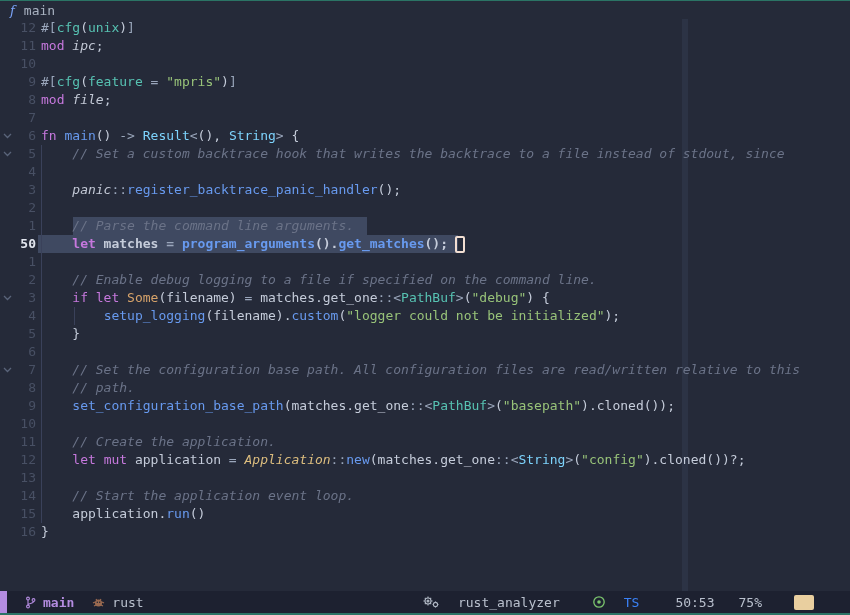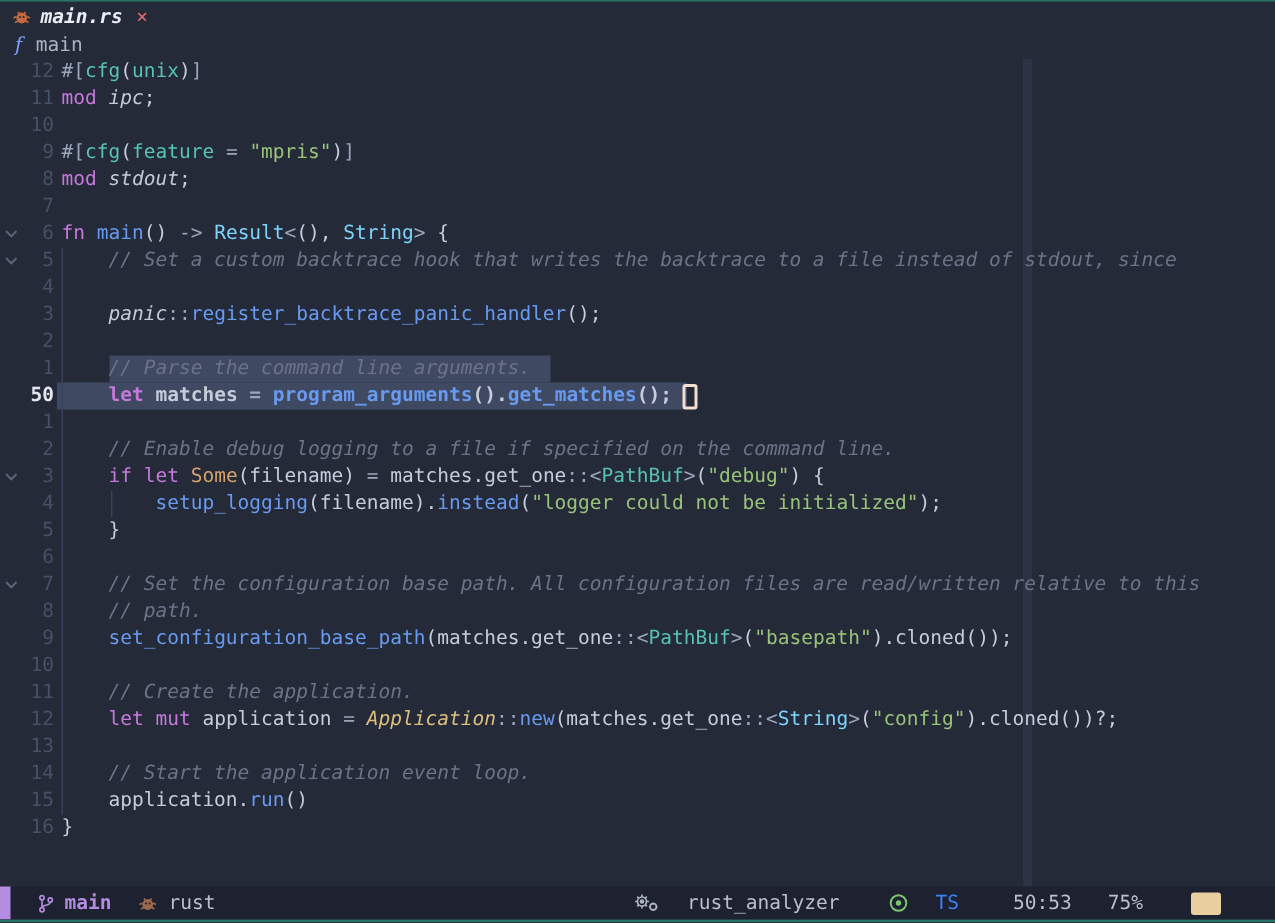--- a/index.html
+++ b/index.html
@@ -51,70 +51,56 @@
   .sb-pos{margin-left:18px;}
   .sb-pct{margin-left:6px;}
   .swatch{width:20px;height:15px;background:#e9cf9f;border-radius:2px;margin-left:14px;flex:none;}
   .icon{display:inline-flex;align-items:center;}
 </style>
 </head>
 <body>
 
 <div class="window">
 
-  <div class="tabbar">
-    <div class="tab">
-      <span class="icon">
-        <svg width="13" height="11" viewBox="0 0 13 11">
-          <circle cx="6.5" cy="6" r="3.6" fill="#c4693f"></circle>
-          <path d="M1 6 L3 5 M12 6 L10 5 M2 9 L4 8 M11 9 L9 8 M4 2 L5 3.5 M9 2 L8 3.5" stroke="#c4693f" stroke-width="1.2"></path>
-          <circle cx="5.3" cy="5.3" r="0.7" fill="#252a39"></circle>
-          <circle cx="7.7" cy="5.3" r="0.7" fill="#252a39"></circle>
-        </svg>
-      </span>
-      <span class="tab-title">main.rs</span>
-      <span class="tab-close">×</span>
-    </div>
-  </div>
 
   <div class="crumb">
     <span class="crumb-sym">f</span>
     <span class="crumb-name">main</span>
   </div>
 
   <div class="editor">
     <div class="ruler"></div>
     <div class="sel sel-1"></div>
     <div class="sel sel-2"></div>
     <div class="guide guide-0"></div>
     <div class="guide guide-4"></div>
     <div id="code-rows">
         <div class="row"><span class="fold"></span><span class="ln">12</span><span class="code"><span class="op">#[</span><span class="tl">cfg</span><span class="tx">(</span><span class="tl">unix</span><span class="tx">)</span><span class="op">]</span></span></div>
         <div class="row"><span class="fold"></span><span class="ln">11</span><span class="code"><span class="kw">mod</span><span class="tx"> </span><span class="md">ipc</span><span class="tx">;</span></span></div>
         <div class="row"><span class="fold"></span><span class="ln">10</span><span class="code"></span></div>
         <div class="row"><span class="fold"></span><span class="ln">9</span><span class="code"><span class="op">#[</span><span class="tl">cfg</span><span class="tx">(</span><span class="tl">feature</span><span class="op"> = </span><span class="st">"mpris"</span><span class="tx">)</span><span class="op">]</span></span></div>
-        <div class="row"><span class="fold"></span><span class="ln">8</span><span class="code"><span class="kw">mod</span><span class="tx"> </span><span class="md">stdout</span><span class="tx">;</span></span></div>
+        <div class="row"><span class="fold"></span><span class="ln">8</span><span class="code"><span class="kw">mod</span><span class="tx"> </span><span class="md">file</span><span class="tx">;</span></span></div>
         <div class="row"><span class="fold"></span><span class="ln">7</span><span class="code"></span></div>
         <div class="row"><span class="fold"><svg width="9" height="6" viewBox="0 0 9 6">
               <path d="M1 1 L4.5 4.5 L8 1" fill="none" stroke="#5a647a" stroke-width="1.3"></path>
             </svg></span><span class="ln">6</span><span class="code"><span class="kw">fn</span><span class="tx"> </span><span class="fn">main</span><span class="tx">() </span><span class="op">-&gt;</span><span class="tx"> </span><span class="ty">Result</span><span class="op">&lt;</span><span class="tx">(), </span><span class="ty">String</span><span class="op">&gt; </span><span class="tx">{</span></span></div>
         <div class="row"><span class="fold"><svg width="9" height="6" viewBox="0 0 9 6">
               <path d="M1 1 L4.5 4.5 L8 1" fill="none" stroke="#5a647a" stroke-width="1.3"></path>
             </svg></span><span class="ln">5</span><span class="code"><span class="cm">    // Set a custom backtrace hook that writes the backtrace to a file instead of stdout, since</span></span></div>
         <div class="row"><span class="fold"></span><span class="ln">4</span></div>
         <div class="row"><span class="fold"></span><span class="ln">3</span><span class="code"><span class="tx">    </span><span class="md">panic</span><span class="op">::</span><span class="fn">register_backtrace_panic_handler</span><span class="tx">();</span></span></div>
         <div class="row"><span class="fold"></span><span class="ln">2</span><span class="code"></span></div>
         <div class="row"><span class="fold"></span><span class="ln">1</span><span class="code"><span class="cm">    // Parse the command line arguments.</span></span></div>
         <div class="row current"><span class="fold"></span><span class="ln">50</span><span class="code"><span class="tx">    </span><span class="kw">let</span><span class="tx"> matches</span><span class="op"> = </span><span class="fn">program_arguments</span><span class="tx">().</span><span class="fn">get_matches</span><span class="tx">();</span></span></div>
         <div class="row"><span class="fold"></span><span class="ln">1</span><span class="code"></span></div>
         <div class="row"><span class="fold"></span><span class="ln">2</span><span class="code"><span class="cm">    // Enable debug logging to a file if specified on the command line.</span></span></div>
         <div class="row"><span class="fold"><svg width="9" height="6" viewBox="0 0 9 6">
               <path d="M1 1 L4.5 4.5 L8 1" fill="none" stroke="#5a647a" stroke-width="1.3"></path>
             </svg></span><span class="ln">3</span><span class="code"><span class="tx">    </span><span class="kw">if</span><span class="tx"> </span><span class="kw">let</span><span class="tx"> </span><span class="sv">Some</span><span class="tx">(filename) </span><span class="op">=</span><span class="tx"> matches.get_one</span><span class="op">::&lt;</span><span class="tl">PathBuf</span><span class="op">&gt;</span><span class="tx">(</span><span class="st">"debug"</span><span class="tx">) {</span></span></div>
-        <div class="row"><span class="fold"></span><span class="ln">4</span><span class="code"><span class="tx">        </span><span class="fn">setup_logging</span><span class="tx">(filename).</span><span class="fn">instead</span><span class="tx">(</span><span class="st">"logger could not be initialized"</span><span class="tx">);</span></span></div>
+        <div class="row"><span class="fold"></span><span class="ln">4</span><span class="code"><span class="tx">        </span><span class="fn">setup_logging</span><span class="tx">(filename).</span><span class="fn">custom</span><span class="tx">(</span><span class="st">"logger could not be initialized"</span><span class="tx">);</span></span></div>
         <div class="row"><span class="fold"></span><span class="ln">5</span><span class="code"><span class="tx">    }</span></span></div>
         <div class="row"><span class="fold"></span><span class="ln">6</span><span class="code"></span></div>
         <div class="row"><span class="fold"><svg width="9" height="6" viewBox="0 0 9 6">
               <path d="M1 1 L4.5 4.5 L8 1" fill="none" stroke="#5a647a" stroke-width="1.3"></path>
             </svg></span><span class="ln">7</span><span class="code"><span class="cm">    // Set the configuration base path. All configuration files are read/written relative to this</span></span></div>
         <div class="row"><span class="fold"></span><span class="ln">8</span><span class="code"><span class="cm">    // path.</span></span></div>
         <div class="row"><span class="fold"></span><span class="ln">9</span><span class="code"><span class="tx">    </span><span class="fn">set_configuration_base_path</span><span class="tx">(matches.get_one</span><span class="op">::&lt;</span><span class="tl">PathBuf</span><span class="op">&gt;</span><span class="tx">(</span><span class="st">"basepath"</span><span class="tx">).cloned());</span></span></div>
         <div class="row"><span class="fold"></span><span class="ln">10</span><span class="code"></span></div>
         <div class="row"><span class="fold"></span><span class="ln">11</span><span class="code"><span class="cm">    // Create the application.</span></span></div>
         <div class="row"><span class="fold"></span><span class="ln">12</span><span class="code"><span class="tx">    </span><span class="kw">let</span><span class="tx"> </span><span class="kw">mut</span><span class="tx"> application </span><span class="op">=</span><span class="tx"> </span><span class="tyi">Application</span><span class="op">::</span><span class="fn">new</span><span class="tx">(matches.get_one</span><span class="op">::&lt;</span><span class="ty">String</span><span class="op">&gt;</span><span class="tx">(</span><span class="st">"config"</span><span class="tx">).cloned())?;</span></span></div>

